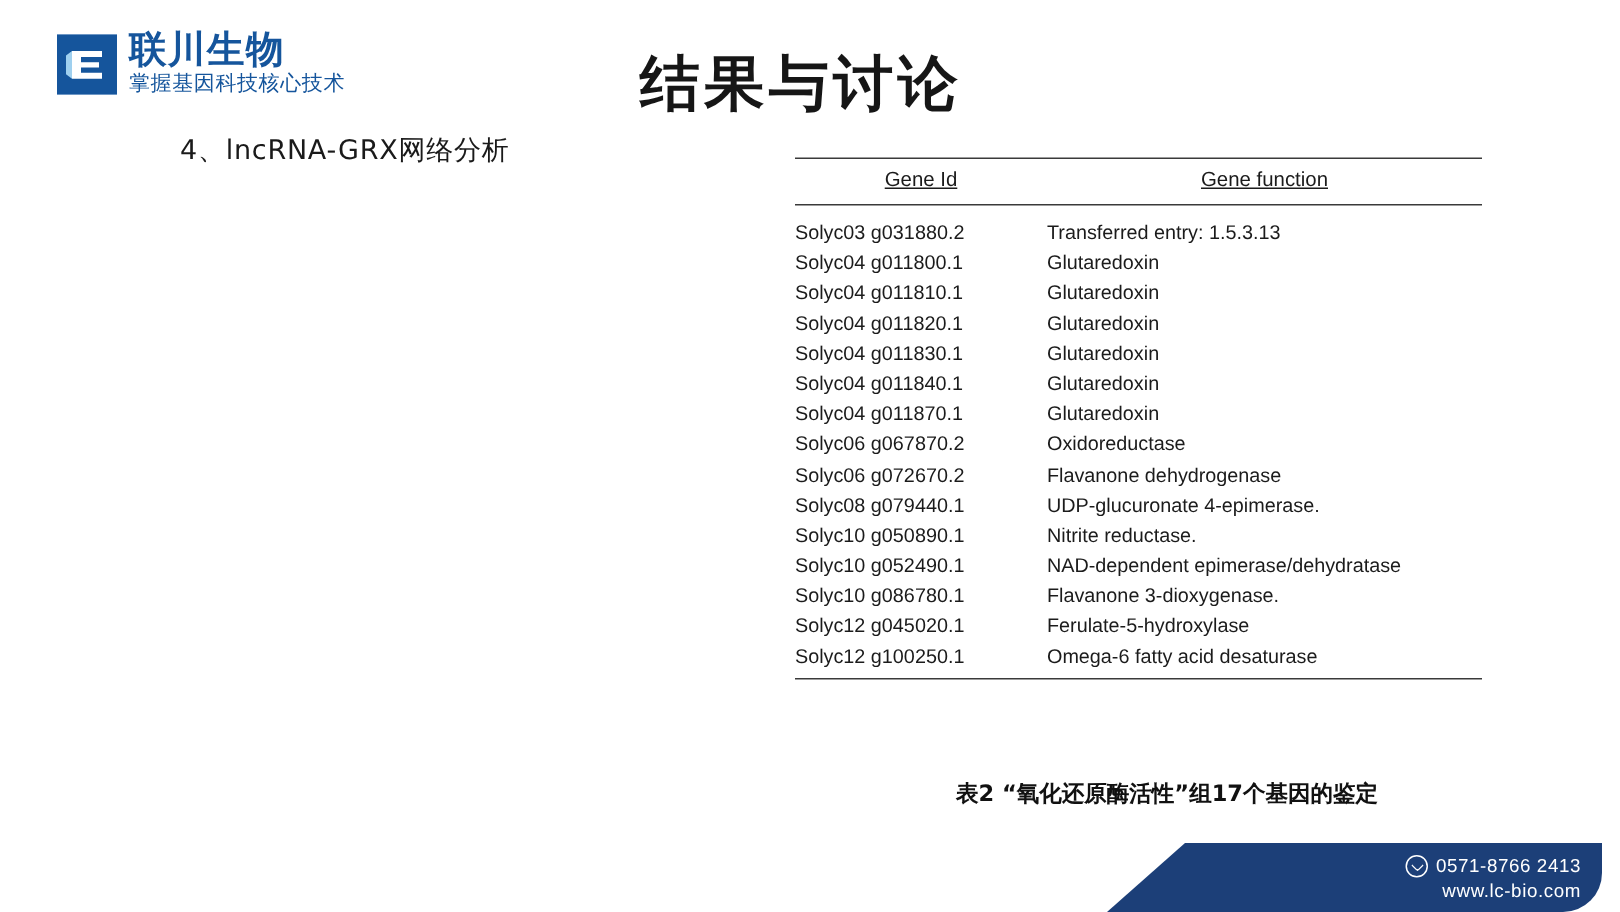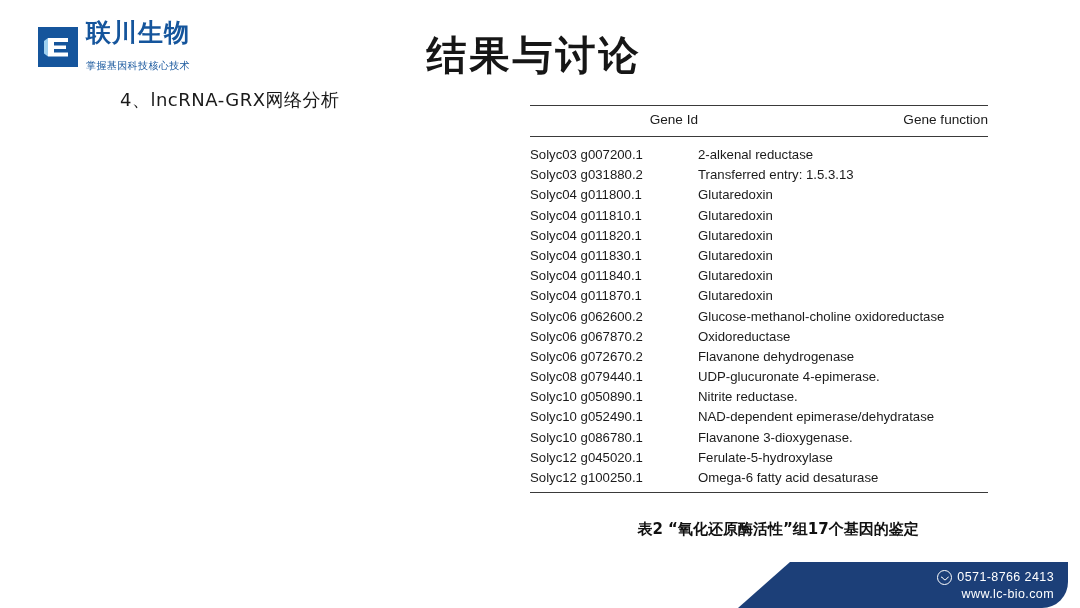--- a/index.html
+++ b/index.html
@@ -48,24 +48,24 @@
   .logo-cn {
     font-family: "DejaVu Sans", sans-serif;
     font-size: 25px;
     font-weight: bold;
     color: #15559c;
     line-height: 1.05;
     letter-spacing: 1px;
   }
   .logo-sub {
     font-family: "DejaVu Sans", sans-serif;
-    font-size: 10px;
+    font-size: 14px;
     color: #15559c;
     letter-spacing: 0.4px;
-    margin-top: 13px;
+    margin-top: 1px;
   }
 
   
   .slide-title {
     position: absolute;
     left: 0;
     right: 0;
     top: 28px;
     text-align: center;
     font-family: "DejaVu Sans", sans-serif;
@@ -107,26 +107,27 @@
     width: 458px;
   }
   table.gene-table {
     border-collapse: collapse;
     width: 100%;
     font-family: "Liberation Sans", sans-serif;
     font-size: 13.2px;
     color: #1b1b1b;
   }
   table.gene-table thead th {
-    text-align: right;
+    text-align: center;
     font-weight: normal;
     padding: 6px 0 9px 0;
     border-top: 1.6px solid #3a3a3a;
     border-bottom: 1.2px solid #3a3a3a;
     font-size: 13.6px;
+    text-decoration: underline;
   }
   table.gene-table tbody tr:first-child td {
     padding-top: 10px;
   }
   table.gene-table tbody tr:last-child td {
     padding-bottom: 7px;
     margin-left: 36px;
   }
   table.gene-table td {
     padding: 2.6px 0;
@@ -234,24 +235,20 @@
   <div class="table-wrap">
     <table class="gene-table">
       <thead>
         <tr>
           <th class="col-id">Gene Id</th>
           <th class="col-fn">Gene function</th>
         </tr>
       </thead>
       <tbody id="gene-table-body">
           <tr>
-            <td class="col-id">Solyc03 g007200.1</td>
-            <td class="col-fn">2-alkenal reductase</td>
-          </tr>
-          <tr>
             <td class="col-id">Solyc03 g031880.2</td>
             <td class="col-fn">Transferred entry: 1.5.3.13</td>
           </tr>
           <tr>
             <td class="col-id">Solyc04 g011800.1</td>
             <td class="col-fn">Glutaredoxin</td>
           </tr>
           <tr>
             <td class="col-id">Solyc04 g011810.1</td>
             <td class="col-fn">Glutaredoxin</td>
@@ -264,24 +261,20 @@
             <td class="col-id">Solyc04 g011830.1</td>
             <td class="col-fn">Glutaredoxin</td>
           </tr>
           <tr>
             <td class="col-id">Solyc04 g011840.1</td>
             <td class="col-fn">Glutaredoxin</td>
           </tr>
           <tr>
             <td class="col-id">Solyc04 g011870.1</td>
             <td class="col-fn">Glutaredoxin</td>
-          </tr>
-          <tr>
-            <td class="col-id">Solyc06 g062600.2</td>
-            <td class="col-fn">Glucose-methanol-choline oxidoreductase</td>
           </tr>
           <tr>
             <td class="col-id">Solyc06 g067870.2</td>
             <td class="col-fn">Oxidoreductase</td>
           </tr>
           <tr>
             <td class="col-id">Solyc06 g072670.2</td>
             <td class="col-fn">Flavanone dehydrogenase</td>
           </tr>
           <tr>

